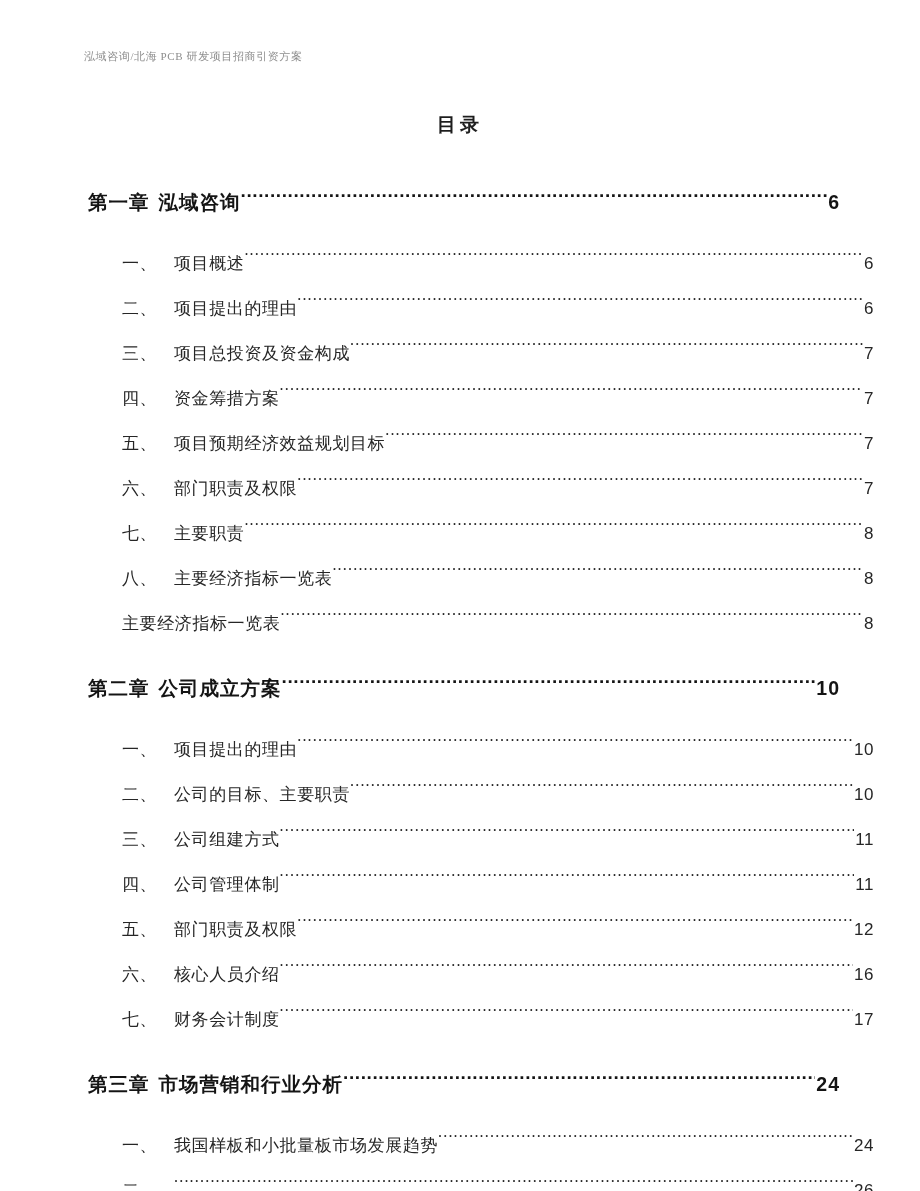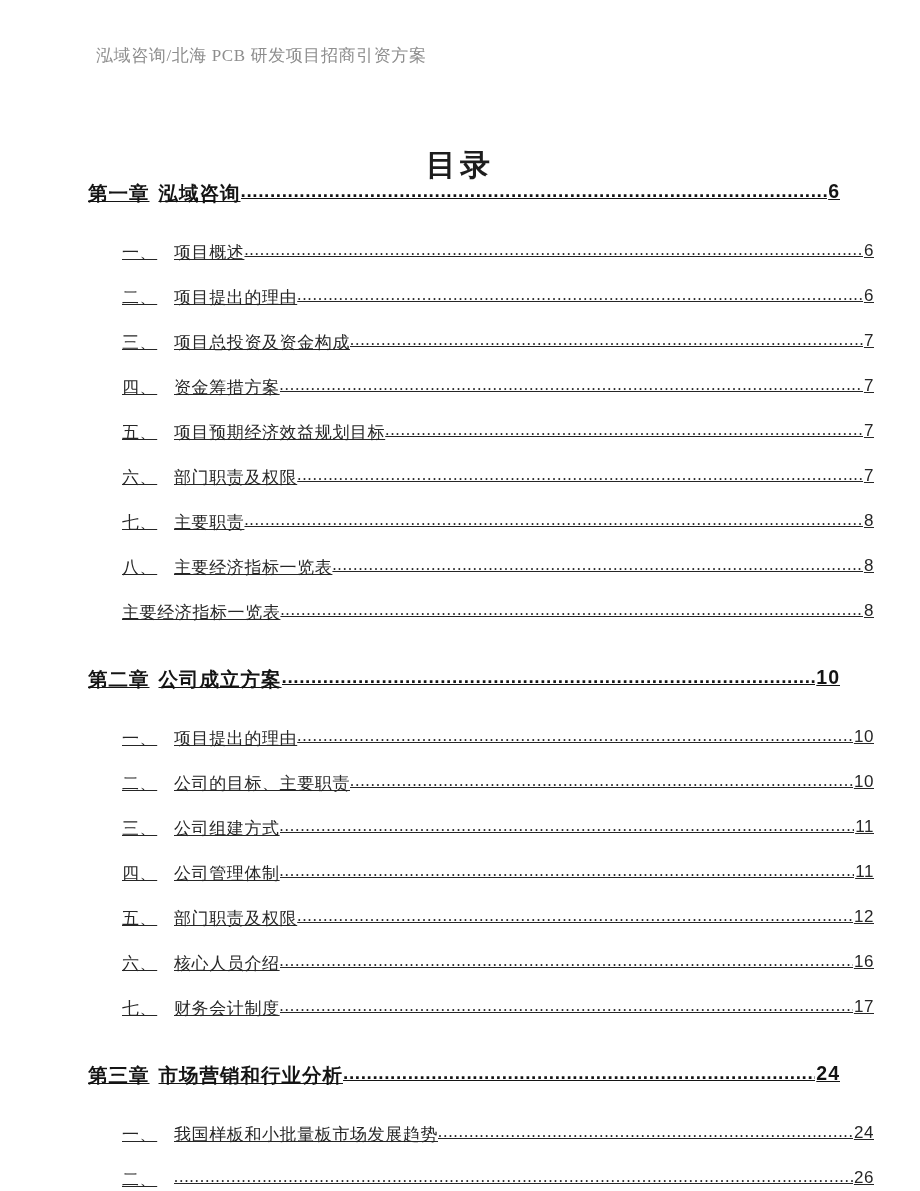--- a/index.html
+++ b/index.html
@@ -16,59 +16,57 @@
     width: 920px;
     height: 1191px;
     background: #ffffff;
     overflow: hidden;
     box-sizing: border-box;
   }
 
   
   .doc-header {
     position: absolute;
-    left: 96px;
+    left: 84px;
     top: 46px;
-    font-size: 17px;
+    font-size: 11px;
     line-height: 20px;
     color: #8d8d8d;
     letter-spacing: 0.6px;
     white-space: nowrap;
   }
 
   
   .toc-title {
     position: absolute;
     left: 0;
     top: 112px;
     width: 920px;
     text-align: center;
-    font-size: 30px;
+    font-size: 19px;
     font-weight: bold;
     letter-spacing: 4px;
     color: #1d1d1d;
     font-family: "Liberation Sans", "DejaVu Sans", sans-serif;
-    margin-top: 33px;
   }
 
   
   .toc {
     position: absolute;
     left: 88px;
     top: 180px;
     width: 752px;
   }
 
   .toc-row {
     display: flex;
-    align-items: flex-start;
+    align-items: center;
     width: 100%;
     white-space: nowrap;
     overflow: hidden;
-    text-decoration: underline;
   }
 
   .row-label {
     display: flex;
     align-items: baseline;
     flex: 0 0 auto;
   }
 
   .leader {
     flex: 1 1 auto;

